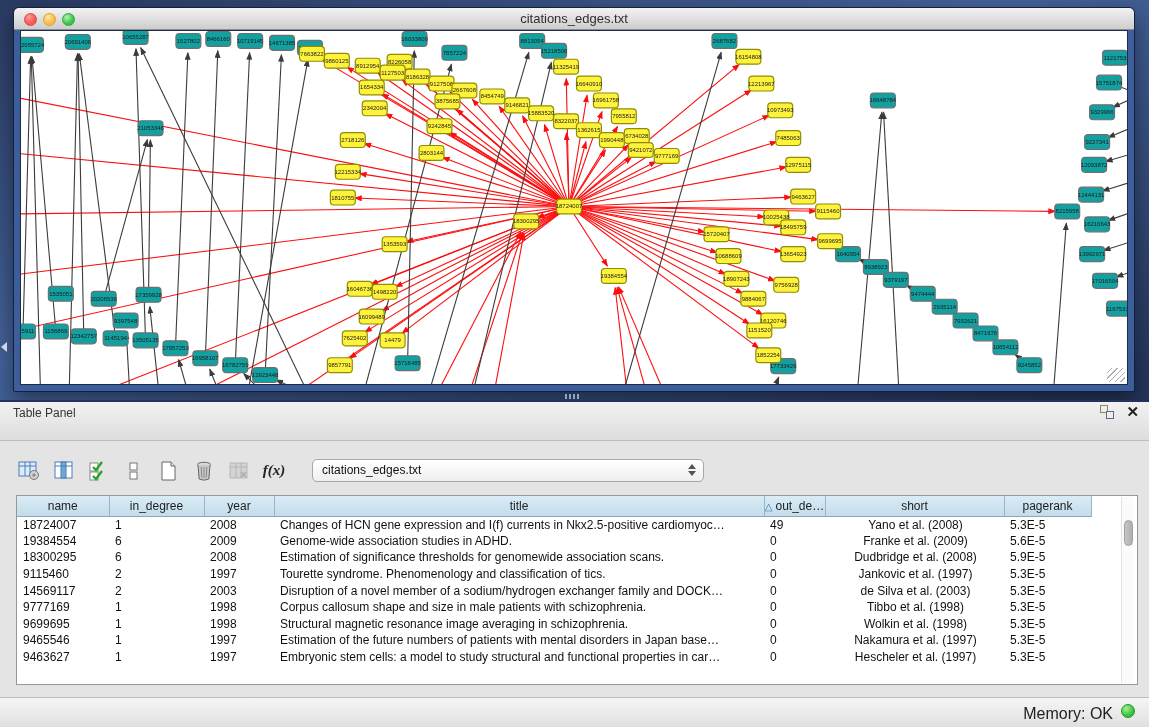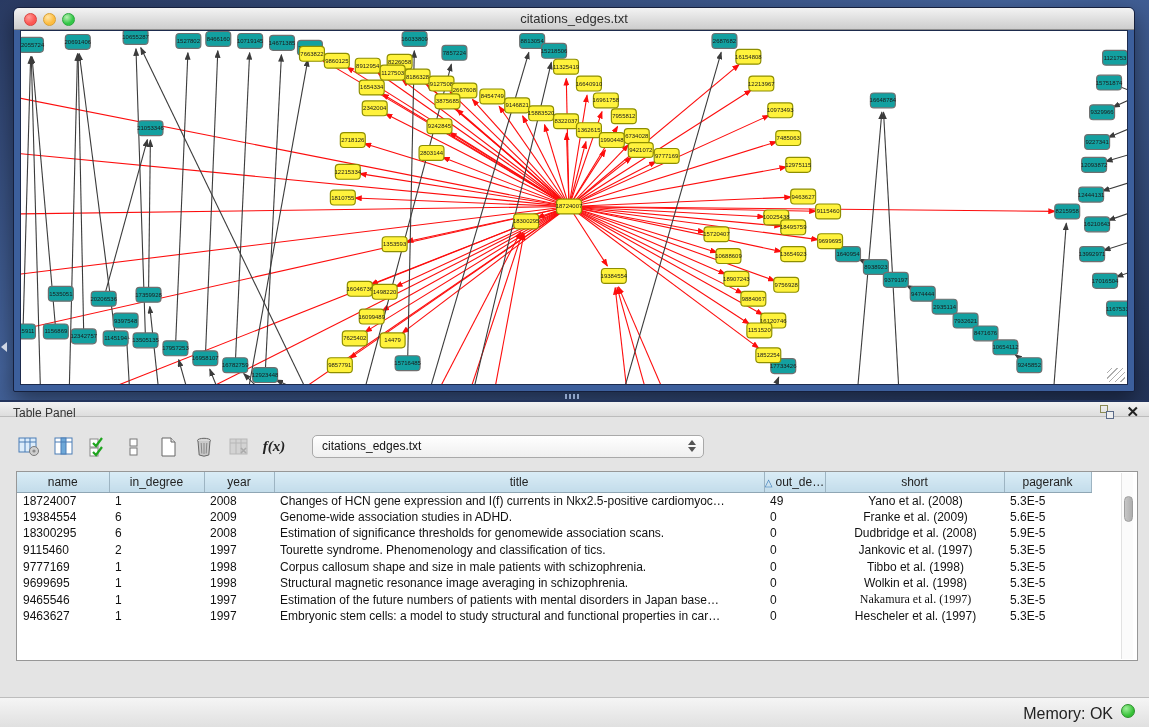--- a/index.html
+++ b/index.html
@@ -26,21 +26,21 @@
   .resize-hatch { position:absolute; right:2px; bottom:2px; width:18px; height:14px;
     background:repeating-linear-gradient(135deg,transparent 0 3px,#9a9a9a 3px 4px); opacity:.8; }
   .collapse-arrow { position:absolute; left:1px; top:342px; width:0; height:0;
     border-top:5px solid transparent; border-bottom:5px solid transparent; border-right:6px solid #cfd6e4; }
   .splitter-handle { position:absolute; left:565px; top:394px; width:14px; height:5px;
     background:repeating-linear-gradient(90deg,#8fa3c6 0 2px,transparent 2px 4px); }
 
   
   .table-panel { position:relative; width:1149px; height:297px; background:#e4e4e4;
     border-top:2px solid #23345c; }
-  .panel-header { position:relative; height:15px; background:linear-gradient(#f2f2f2,#dddddd);
+  .panel-header { position:relative; height:39px; background:linear-gradient(#f2f2f2,#dddddd);
     border-bottom:1px solid #bcbcbc; }
   .panel-title { font-size:12px; line-height:22px; color:#333; padding-left:13px; }
   .ph-icons { position:absolute; right:10px; top:3px; display:flex; gap:12px; align-items:center; }
   .float-icon { position:relative; width:14px; height:14px; }
   .float-icon .sq1 { position:absolute; left:0; top:0; width:8px; height:8px; border:1.4px solid #8a8a55; }
   .float-icon .sq2 { position:absolute; right:0; bottom:0; width:8px; height:8px; border:1.4px solid #5a6a88; background:#eee; }
   .close-x { font-size:15px; font-weight:bold; color:#222; line-height:14px; cursor:default; }
 
   .toolbar { display:flex; align-items:center; gap:9px; padding:13px 0 0 16px; height:46px; }
   .tbtn { width:26px; height:26px; display:flex; align-items:center; justify-content:center; }
@@ -785,20 +785,29 @@
           <tr>
             <td style="width: 92px;">9115460</td>
             <td style="width: 95px;">2</td>
             <td style="width: 70px;">1997</td>
             <td style="width: 490px;">Tourette syndrome. Phenomenology and classification of tics.</td>
             <td style="width: 61px;">0</td>
             <td class="center" style="width: 179px;">Jankovic et al. (1997)</td>
             <td style="width: 87px;">5.3E-5</td>
           </tr>
           <tr>
+            <td style="width: 92px;">14569117</td>
+            <td style="width: 95px;">2</td>
+            <td style="width: 70px;">2003</td>
+            <td style="width: 490px;">Disruption of a novel member of a sodium/hydrogen exchanger family and DOCK…</td>
+            <td style="width: 61px;">0</td>
+            <td class="center" style="width: 179px;">de Silva et al. (2003)</td>
+            <td style="width: 87px;">5.3E-5</td>
+          </tr>
+          <tr>
             <td style="width: 92px;">9777169</td>
             <td style="width: 95px;">1</td>
             <td style="width: 70px;">1998</td>
             <td style="width: 490px;">Corpus callosum shape and size in male patients with schizophrenia.</td>
             <td style="width: 61px;">0</td>
             <td class="center" style="width: 179px;">Tibbo et al. (1998)</td>
             <td style="width: 87px;">5.3E-5</td>
           </tr>
           <tr>
             <td style="width: 92px;">9699695</td>
@@ -808,21 +817,21 @@
             <td style="width: 61px;">0</td>
             <td class="center" style="width: 179px;">Wolkin et al. (1998)</td>
             <td style="width: 87px;">5.3E-5</td>
           </tr>
           <tr>
             <td style="width: 92px;">9465546</td>
             <td style="width: 95px;">1</td>
             <td style="width: 70px;">1997</td>
             <td style="width: 490px;">Estimation of the future numbers of patients with mental disorders in Japan base…</td>
             <td style="width: 61px;">0</td>
-            <td class="center" style="width: 179px; font-family: Liberation Serif, serif;">Nakamura et al. (1997)</td>
+            <td class="center" style="width: 179px;">Nakamura et al. (1997)</td>
             <td style="width: 87px;">5.3E-5</td>
           </tr>
           <tr>
             <td style="width: 92px;">9463627</td>
             <td style="width: 95px;">1</td>
             <td style="width: 70px;">1997</td>
             <td style="width: 490px;">Embryonic stem cells: a model to study structural and functional properties in car…</td>
             <td style="width: 61px;">0</td>
             <td class="center" style="width: 179px;">Hescheler et al. (1997)</td>
             <td style="width: 87px;">5.3E-5</td>

